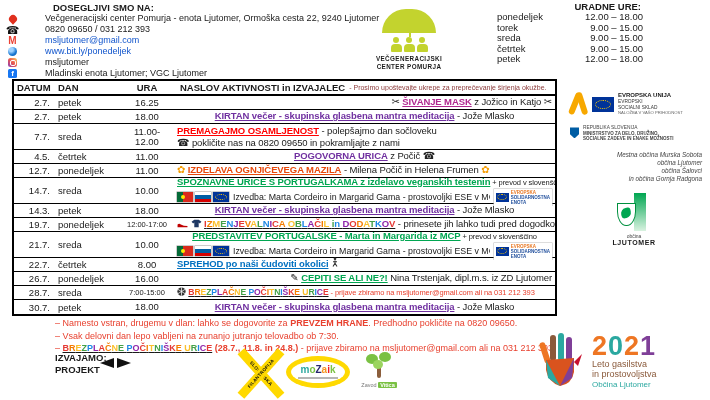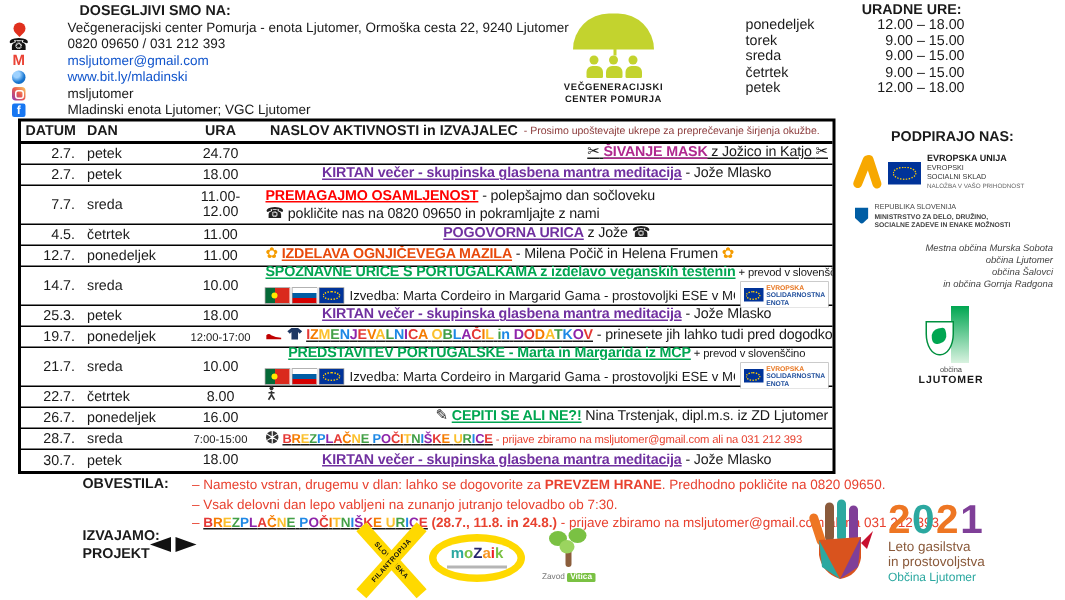--- a/index.html
+++ b/index.html
@@ -166,21 +166,21 @@
       <div class="c-line">
         <span class="c-ic">
           <span class="ic-gmail">M</span>
         </span>
         <span class="c-txt c-link">msljutomer@gmail.com</span>
       </div>
       <div class="c-line">
         <span class="c-ic">
           <span class="ic-web"></span>
         </span>
-        <span class="c-txt c-link">www.bit.ly/mladinski</span>
+        <span class="c-txt c-link">www.bit.ly/ponedeljek</span>
       </div>
       <div class="c-line">
         <span class="c-ic">
           <span class="ic-ig"></span>
         </span>
         <span class="c-txt">msljutomer</span>
       </div>
       <div class="c-line">
         <span class="c-ic">
           <span class="ic-fb">f</span>
@@ -233,23 +233,23 @@
     <span class="h-cd">DATUM</span>
     <span class="cy">DAN</span>
     <span class="ct">URA</span>
     <span style="padding-left:6px;">NASLOV AKTIVNOSTI in IZVAJALEC</span>
     <span class="h-note">- Prosimo upoštevajte ukrepe za preprečevanje širjenja okužbe.</span>
   </div>
   <div id="t-rows">
       <div class="t-row">
         <span class="cd">2.7.</span>
         <span class="cy">petek</span>
-        <span class="ct">24.70</span>
-        <div class="cn">
-          <div class="ln" style="text-align: right; text-decoration: underline;"><span class="g-sc">✂</span><span> </span><span style="font-weight: bold; text-decoration: underline; color: rgb(176, 40, 143);">ŠIVANJE MASK</span><span> z Jožico in Katjo </span><span class="g-sc">✂</span></div>
+        <span class="ct">16.25</span>
+        <div class="cn">
+          <div class="ln" style="text-align: right;"><span class="g-sc">✂</span><span> </span><span style="font-weight: bold; text-decoration: underline; color: rgb(176, 40, 143);">ŠIVANJE MASK</span><span> z Jožico in Katjo </span><span class="g-sc">✂</span></div>
         </div>
       </div>
       <div class="t-row">
         <span class="cd">2.7.</span>
         <span class="cy">petek</span>
         <span class="ct">18.00</span>
         <div class="cn">
           <div class="ln" style="text-align: center;"><span style="font-weight: bold; text-decoration: underline; color: rgb(112, 48, 160);">KIRTAN večer - skupinska glasbena mantra meditacija</span><span> - Jože Mlasko</span></div>
         </div>
       </div>
@@ -263,21 +263,21 @@
         <div class="cn">
           <div class="ln" style="text-align: left;"><span style="font-weight: bold; text-decoration: underline; color: rgb(255, 0, 0);">PREMAGAJMO OSAMLJENOST</span><span> - polepšajmo dan sočloveku</span></div>
           <div class="ln" style="text-align: left;"><span class="g-ph">☎</span><span> pokličite nas na 0820 09650 in pokramljajte z nami</span></div>
         </div>
       </div>
       <div class="t-row">
         <span class="cd">4.5.</span>
         <span class="cy">četrtek</span>
         <span class="ct">11.00</span>
         <div class="cn">
-          <div class="ln" style="text-align: center;"><span style="font-weight: bold; text-decoration: underline; color: rgb(112, 48, 160);">POGOVORNA URICA</span><span> z Jože </span><span class="g-ph">☎</span></div>
+          <div class="ln" style="text-align: center;"><span style="font-weight: bold; text-decoration: underline; color: rgb(112, 48, 160);">POGOVORNA URICA</span><span> z Počič </span><span class="g-ph">☎</span></div>
         </div>
       </div>
       <div class="t-row">
         <span class="cd">12.7.</span>
         <span class="cy">ponedeljek</span>
         <span class="ct">11.00</span>
         <div class="cn">
           <div class="ln" style="text-align: left;"><span class="g-fl">✿</span><span> </span><span style="font-weight: bold; text-decoration: underline; color: rgb(232, 73, 11);">IZDELAVA OGNJIČEVEGA MAZILA</span><span> - Milena Počič in Helena Frumen </span><span class="g-fl">✿</span></div>
         </div>
       </div>
@@ -299,21 +299,21 @@
               <span class="bt">
                 <div style="color: rgb(232, 119, 34);">EVROPSKA</div>
                 <div style="color: rgb(31, 78, 156);">SOLIDARNOSTNA</div>
                 <div style="color: rgb(31, 78, 156);">ENOTA</div>
               </span>
             </span>
           </div>
         </div>
       </div>
       <div class="t-row">
-        <span class="cd">25.3.</span>
+        <span class="cd">14.3.</span>
         <span class="cy">petek</span>
         <span class="ct">18.00</span>
         <div class="cn">
           <div class="ln" style="text-align: center;"><span style="font-weight: bold; text-decoration: underline; color: rgb(112, 48, 160);">KIRTAN večer - skupinska glasbena mantra meditacija</span><span> - Jože Mlasko</span></div>
         </div>
       </div>
       <div class="t-row">
         <span class="cd">19.7.</span>
         <span class="cy">ponedeljek</span>
         <span class="ct sm">12:00-17:00</span>
@@ -347,21 +347,21 @@
               </span>
             </span>
           </div>
         </div>
       </div>
       <div class="t-row">
         <span class="cd">22.7.</span>
         <span class="cy">četrtek</span>
         <span class="ct">8.00</span>
         <div class="cn">
-          <div class="ln" style="text-align: left;"><span> </span><span class="isvg"><svg width="8" height="11" viewBox="0 0 12 16">
+          <div class="ln" style="text-align: left;"><span style="font-weight: bold; text-decoration: underline; color: rgb(0, 112, 192);">SPREHOD po naši čudoviti okolici</span><span> </span><span class="isvg"><svg width="8" height="11" viewBox="0 0 12 16">
                 <circle cx="6" cy="2.5" r="2" fill="#333"></circle>
                 <path d="M6 5 L6 9 M6 9 L3 14 M6 9 L9 14 M3 7 L9 7" stroke="#333" stroke-width="1.6" fill="none"></path>
               </svg></span></div>
         </div>
       </div>
       <div class="t-row">
         <span class="cd">26.7.</span>
         <span class="cy">ponedeljek</span>
         <span class="ct">16.00</span>
         <div class="cn">
@@ -384,21 +384,20 @@
         <span class="cy">petek</span>
         <span class="ct">18.00</span>
         <div class="cn">
           <div class="ln" style="text-align: center;"><span style="font-weight: bold; text-decoration: underline; color: rgb(112, 48, 160);">KIRTAN večer - skupinska glasbena mantra meditacija</span><span> - Jože Mlasko</span></div>
         </div>
       </div>
     </div>
 </div>
 
 <div class="abs sponsors">
-  <div class="sp-title">PODPIRAJO NAS:</div>
   <div class="sp-eu">
     <span class="eu-rib">
         <i class="r1"></i>
         <i class="r2"></i>
       </span>
     <span class="eu-flag"></span>
     <div class="eu-txt">
       <div class="e1">EVROPSKA UNIJA</div>
       <div class="e2">EVROPSKI</div>
       <div class="e2">SOCIALNI SKLAD</div>
@@ -421,21 +420,20 @@
     </div>
   <div class="lj">
     <span class="bar"></span>
     <span class="shield"></span>
     <div class="cap">občina</div>
     <div class="nm">LJUTOMER</div>
   </div>
 </div>
 
 <div class="abs notices">
-  <div class="nt-label">OBVESTILA:</div>
   <div class="nt-lines" id="nt-lines">
       <div class="nt-line"><span style="color: rgb(232, 65, 47);">–  Namesto vstran, drugemu v dlan: lahko se dogovorite za </span><span style="font-weight: bold; color: rgb(232, 65, 47);">PREVZEM HRANE</span><span style="color: rgb(232, 65, 47);">. Predhodno pokličite na 0820 09650.</span></div>
       <div class="nt-line"><span style="color: rgb(232, 65, 47);">–  Vsak delovni dan lepo vabljeni na zunanjo jutranjo telovadbo ob 7:30.</span></div>
       <div class="nt-line"><span style="color: rgb(232, 65, 47);">–  </span><span class="tt" style="font-weight: bold;"><span style="color: rgb(229, 57, 53);">B</span><span style="color: rgb(245, 124, 0);">R</span><span style="color: rgb(251, 192, 45);">E</span><span style="color: rgb(67, 160, 71);">Z</span><span style="color: rgb(30, 136, 229);">P</span><span style="color: rgb(142, 36, 170);">L</span><span style="color: rgb(229, 57, 53);">A</span><span style="color: rgb(245, 124, 0);">Č</span><span style="color: rgb(251, 192, 45);">N</span><span style="color: rgb(67, 160, 71);">E</span><span> </span><span style="color: rgb(30, 136, 229);">P</span><span style="color: rgb(142, 36, 170);">O</span><span style="color: rgb(229, 57, 53);">Č</span><span style="color: rgb(245, 124, 0);">I</span><span style="color: rgb(251, 192, 45);">T</span><span style="color: rgb(67, 160, 71);">N</span><span style="color: rgb(30, 136, 229);">I</span><span style="color: rgb(142, 36, 170);">Š</span><span style="color: rgb(229, 57, 53);">K</span><span style="color: rgb(245, 124, 0);">E</span><span> </span><span style="color: rgb(251, 192, 45);">U</span><span style="color: rgb(67, 160, 71);">R</span><span style="color: rgb(30, 136, 229);">I</span><span style="color: rgb(142, 36, 170);">C</span><span style="color: rgb(229, 57, 53);">E</span></span><span> </span><span style="font-weight: bold; color: rgb(232, 65, 47);">(28.7., 11.8. in 24.8.)</span><span style="color: rgb(232, 65, 47);"> - prijave zbiramo na msljutomer@gmail.com ali na 031 212 393</span></div>
     </div>
 </div>
 
 <div class="abs project">
   <div class="pj-label">
     <div>IZVAJAMO:</div>

